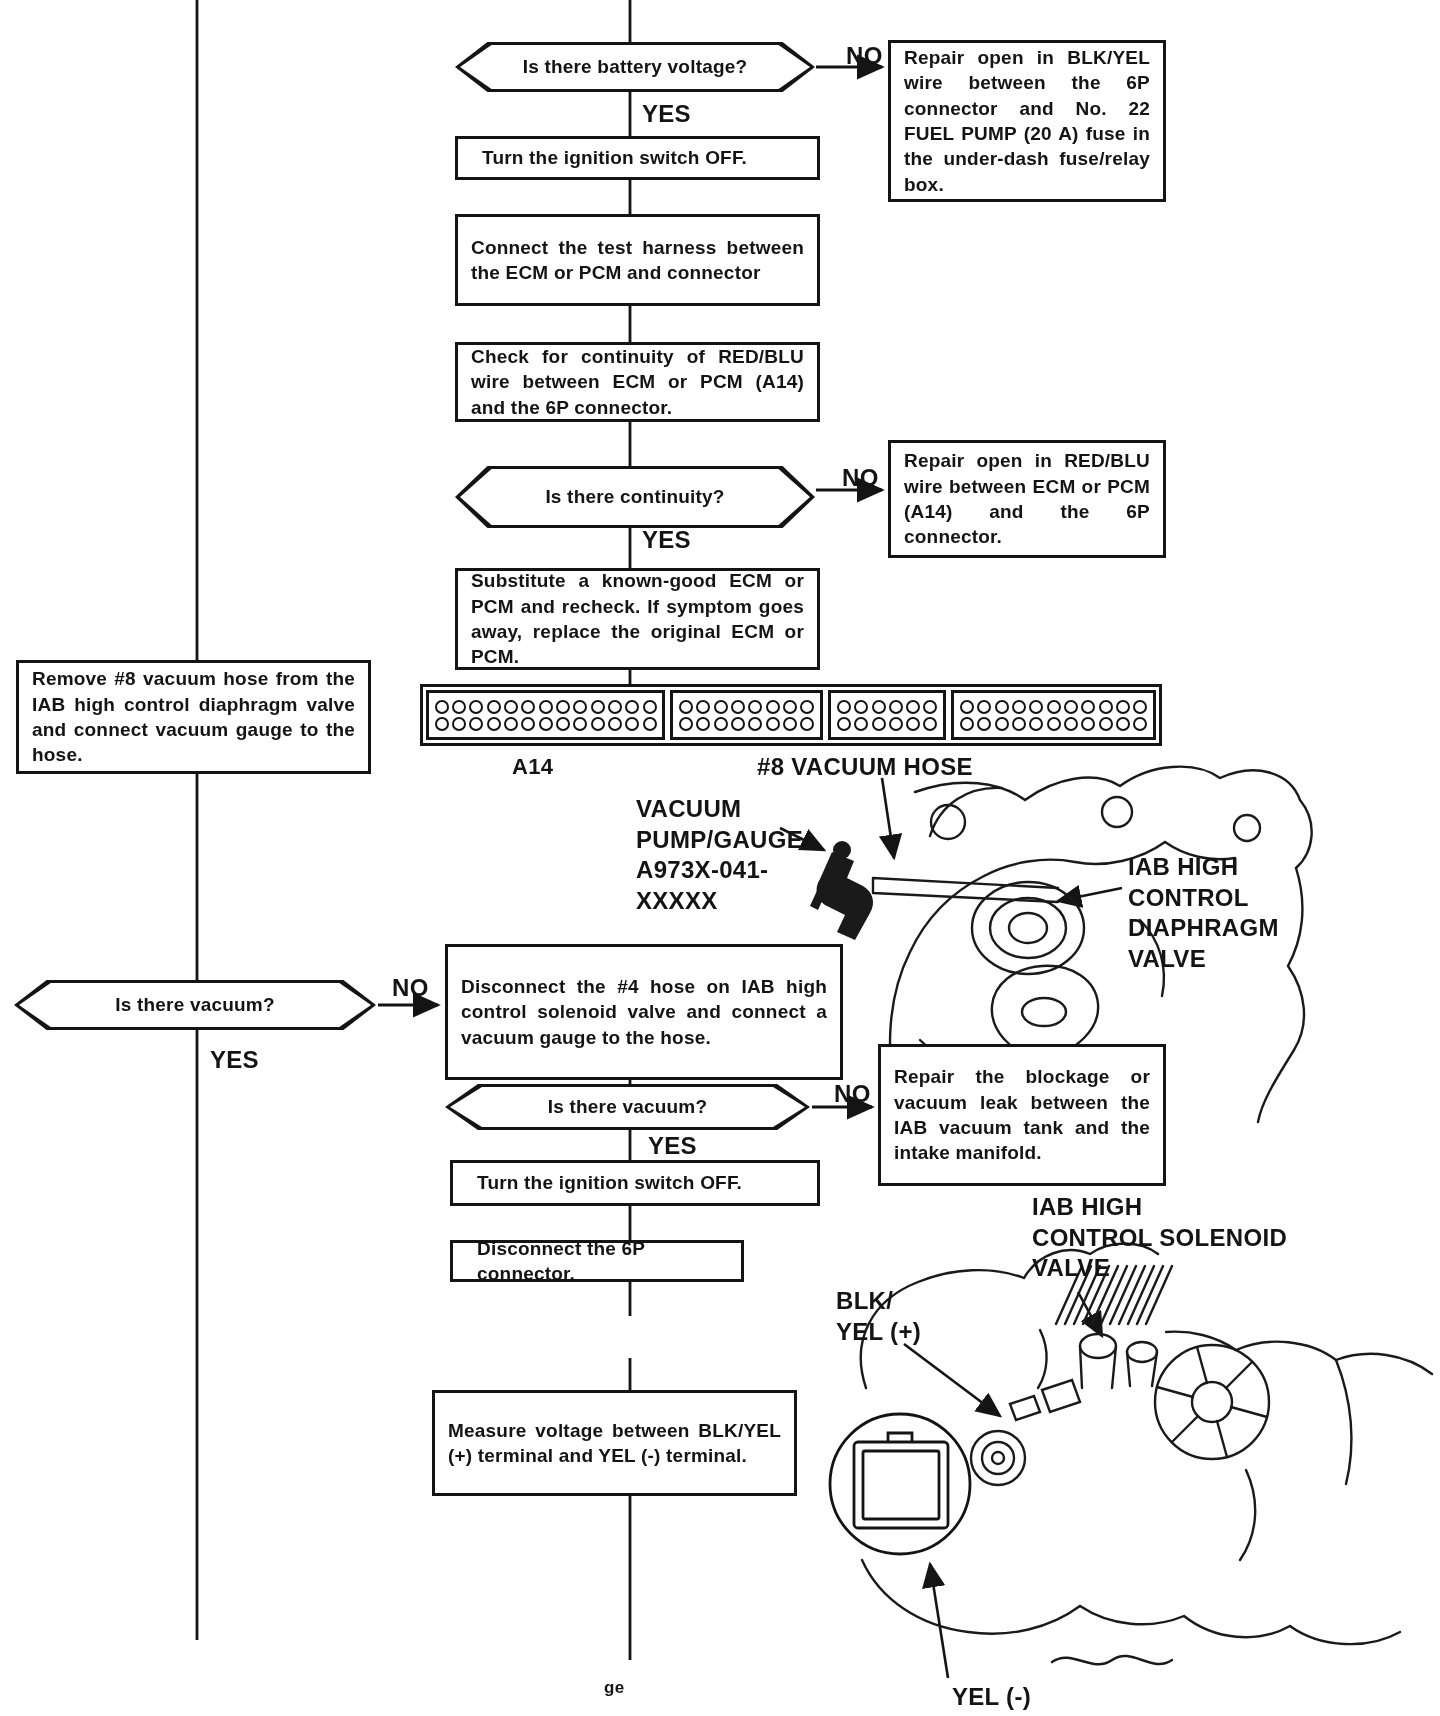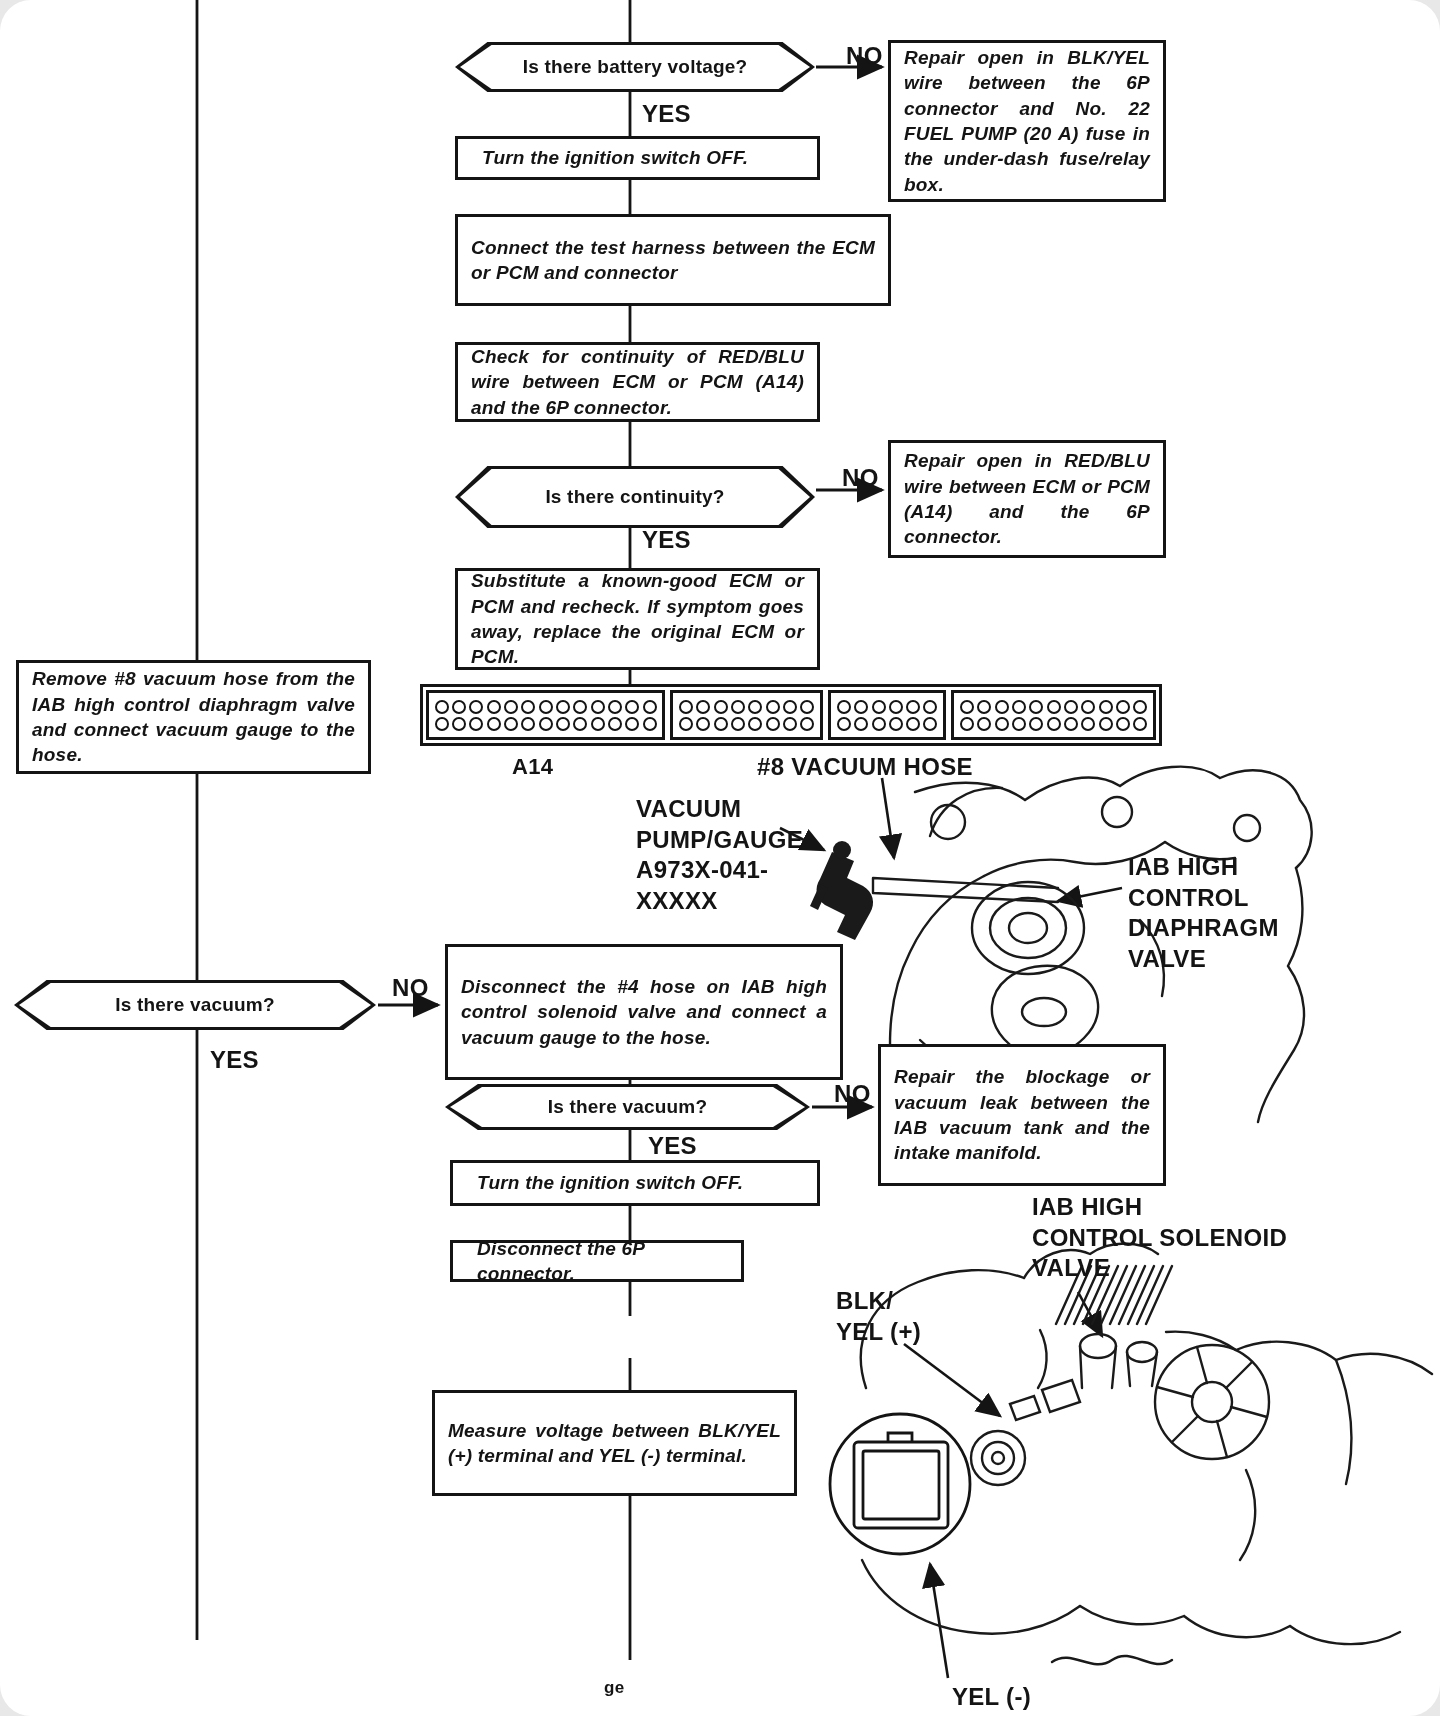--- a/index.html
+++ b/index.html
@@ -1,28 +1,27 @@
 <!DOCTYPE html>
 <html><head>
 <meta charset="utf-8">
 <style>
   html,body{margin:0;padding:0;background:#e8e8e8;}
   .page{
     position:relative;width:1440px;height:1716px;margin:0 auto;
     background:#ffffff;overflow:hidden;
     font-family:"Liberation Sans","DejaVu Sans",sans-serif;
     color:#141414;
-    border-radius:31px;
   }
   .art{position:absolute;left:0;top:0;z-index:1;}
   .node{position:absolute;z-index:2;box-sizing:border-box;}
   .box{
     border:3px solid #141414;background:#fff;
     font-weight:bold;font-size:19px;line-height:1.34;letter-spacing:.2px;
-    padding:8px 13px;display:flex;align-items:center;font-style:italic;
+    padding:8px 13px;display:flex;align-items:center;
   }
   .box .txt{width:100%;}
   .just{text-align:justify;}
   .ctr{justify-content:flex-start;padding-left:24px;}
   .hex{display:flex;background:#141414;
     clip-path:polygon(0 50%,9% 0,91% 0,100% 50%,91% 100%,9% 100%);}
   .hex-in{flex:1;margin:3px 5px;background:#fff;display:flex;align-items:center;justify-content:center;
     clip-path:polygon(0 50%,9% 0,91% 0,100% 50%,91% 100%,9% 100%);
     font-weight:bold;font-size:19px;letter-spacing:.2px;}
   .lbl{position:absolute;z-index:2;font-weight:bold;font-size:24px;letter-spacing:.3px;white-space:pre-line;}
@@ -135,21 +134,21 @@
   <span class="lbl" style="left:642px;top:100px">YES</span>
 
   <div class="node box" style="left:888px;top:40px;width:278px;height:162px">
     <div class="txt just">Repair open in BLK/YEL wire between the 6P connector and No. 22 FUEL PUMP (20 A) fuse in the under-dash fuse/relay box.</div>
   </div>
 
   <div class="node box ctr" style="left:455px;top:136px;width:365px;height:44px">
     <div class="txt">Turn the ignition switch OFF.</div>
   </div>
 
-  <div class="node box" style="left:455px;top:214px;width:436px;height:92px">
+  <div class="node box" style="left:455px;top:214px;width:365px;height:92px">
     <div class="txt just">Connect the test harness between the ECM or PCM and connector</div>
   </div>
 
   <div class="node box" style="left:455px;top:342px;width:365px;height:80px">
     <div class="txt just">Check for continuity of RED/BLU wire between ECM or PCM (A14) and the 6P connector.</div>
   </div>
 
   <div class="node hex" style="left:455px;top:466px;width:360px;height:62px">
     <div class="hex-in">
         <span>Is there continuity?</span>

